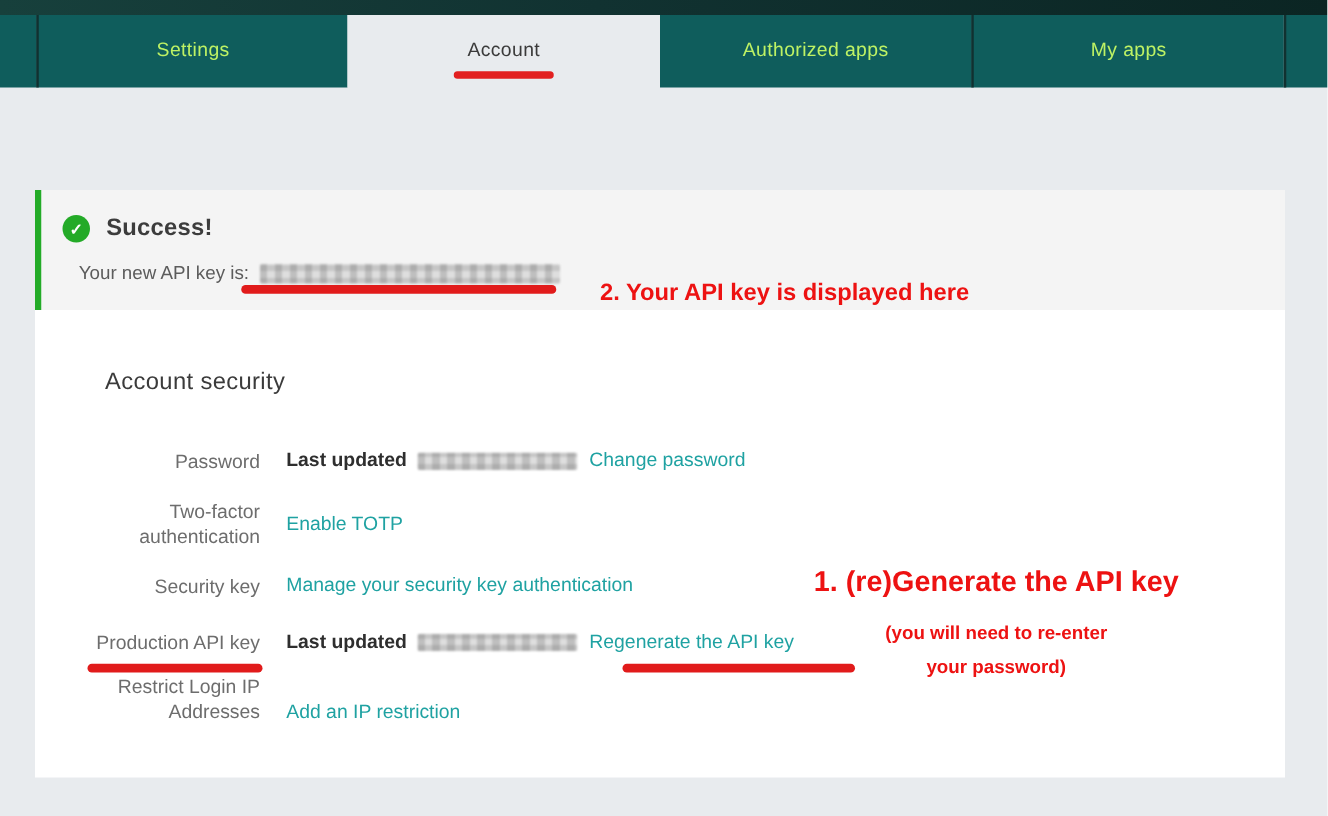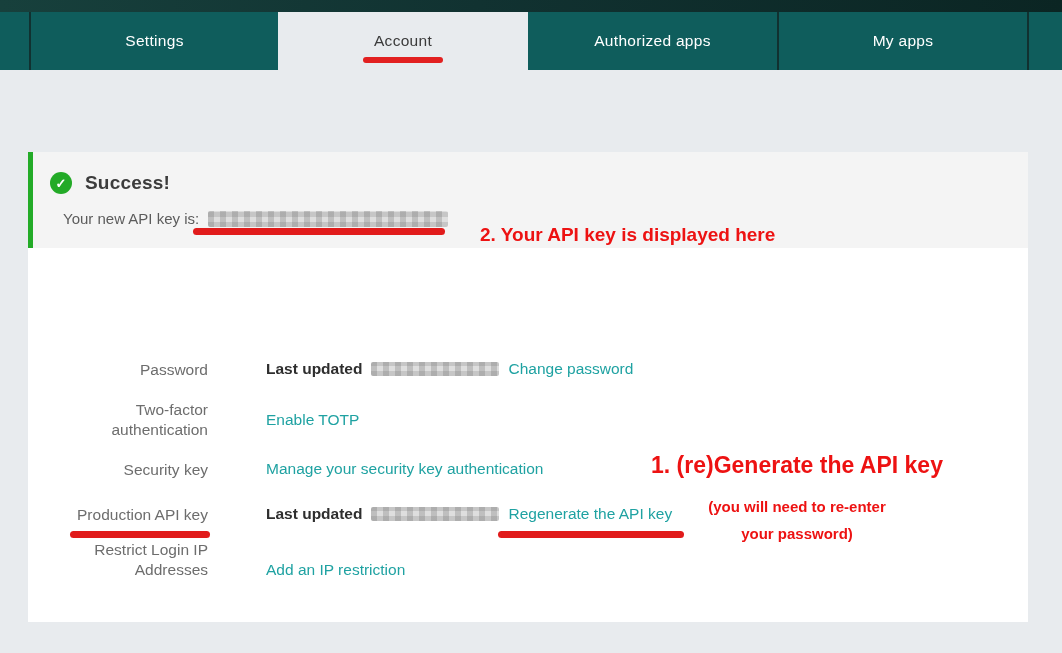--- a/index.html
+++ b/index.html
@@ -7,21 +7,21 @@
     width:1062px;height:653px;position:relative;overflow:hidden;
     background:#e8ebee;
     font-family:"Liberation Sans",sans-serif;
   }
   
   .topstrip{position:absolute;left:0;top:0;width:1062px;height:12px;
     background:linear-gradient(90deg,#17403c 0%,#113231 45%,#0b2523 100%)}
   
   .tabbar{position:absolute;left:0;top:12px;width:1062px;height:58px;display:flex}
   .tab{background:#0f5d5c;display:flex;align-items:center;justify-content:center;
-    font-size:15.5px;color:#ffffff;letter-spacing:.3px;position:relative;
+    font-size:15.5px;color:#bef264;letter-spacing:.3px;position:relative;
     box-sizing:border-box;cursor:pointer;flex:0 0 auto}
   .tab.sep{border-left:2px solid #113130}
   .tab.active{background:#e8ebee;color:#3a3a3a}
   .tab-underline{position:absolute;left:50%;transform:translateX(-50%);bottom:7px;
     width:80px;height:6px;border-radius:3px;background:#e22020}
   
   .banner{position:absolute;left:28px;top:152px;width:1000px;height:96px;
     background:#f4f4f4;border-left:5px solid #23ab27;box-sizing:border-box}
   .banner-title-row{position:absolute;left:17px;top:20px;display:flex;align-items:center;gap:13px}
   .check{width:22px;height:22px;border-radius:50%;background:#23aa27;color:#fff;
@@ -46,21 +46,21 @@
   .ann-step1 .l1{font-size:23px;line-height:28px;margin-bottom:14px}
   .ann-step1 .l2{font-size:15px;line-height:27px}
   
   .card{position:absolute;left:28px;top:248px;width:1000px;height:374px;background:#ffffff}
   .card-heading{position:absolute;left:56px;top:47px;margin:0;font-size:19px;
     font-weight:500;color:#3b3b3b;letter-spacing:.3px}
   .sec-row{position:absolute;left:32px;width:950px;display:flex;align-items:flex-start}
   .sec-row.center{align-items:center}
   .sec-row.end{align-items:flex-end}
   .sec-label{width:148px;text-align:right;font-size:15.5px;color:#6d6d6d;line-height:19.5px}
-  .sec-value{margin-left:58px;font-size:15.5px;display:flex;align-items:center;white-space:nowrap}
+  .sec-value{margin-left:21px;font-size:15.5px;display:flex;align-items:center;white-space:nowrap}
   .sec-prefix{font-weight:700;color:#2e2e2e}
   .sec-link{color:#1fa2a2;text-decoration:none;cursor:pointer}
   .r1{top:112px}.r2{top:152px}.r3{top:212px}.r4{top:257px}.r5{top:292px}
 </style>
 </head>
 <body>
 
 <div class="topstrip"></div>
 
 <div class="tabbar">
@@ -87,20 +87,21 @@
     <span class="banner-title">Success!</span>
   </div>
   <div class="banner-msg-row">
     <span>Your new API key is:</span>
     <span class="redact key"></span>
   </div>
   <div class="ann-underline" style="left:160px;top:76px;width:252px"></div>
 </div>
 
 <div class="card">
+  <h2 class="card-heading">Account security</h2>
 
   <div class="sec-row r1">
     <div class="sec-label">Password</div>
     <div class="sec-value">
       <span class="sec-prefix">Last updated</span>
       <span class="redact date"></span>
       <a class="sec-link">Change password</a>
     </div>
   </div>
 

